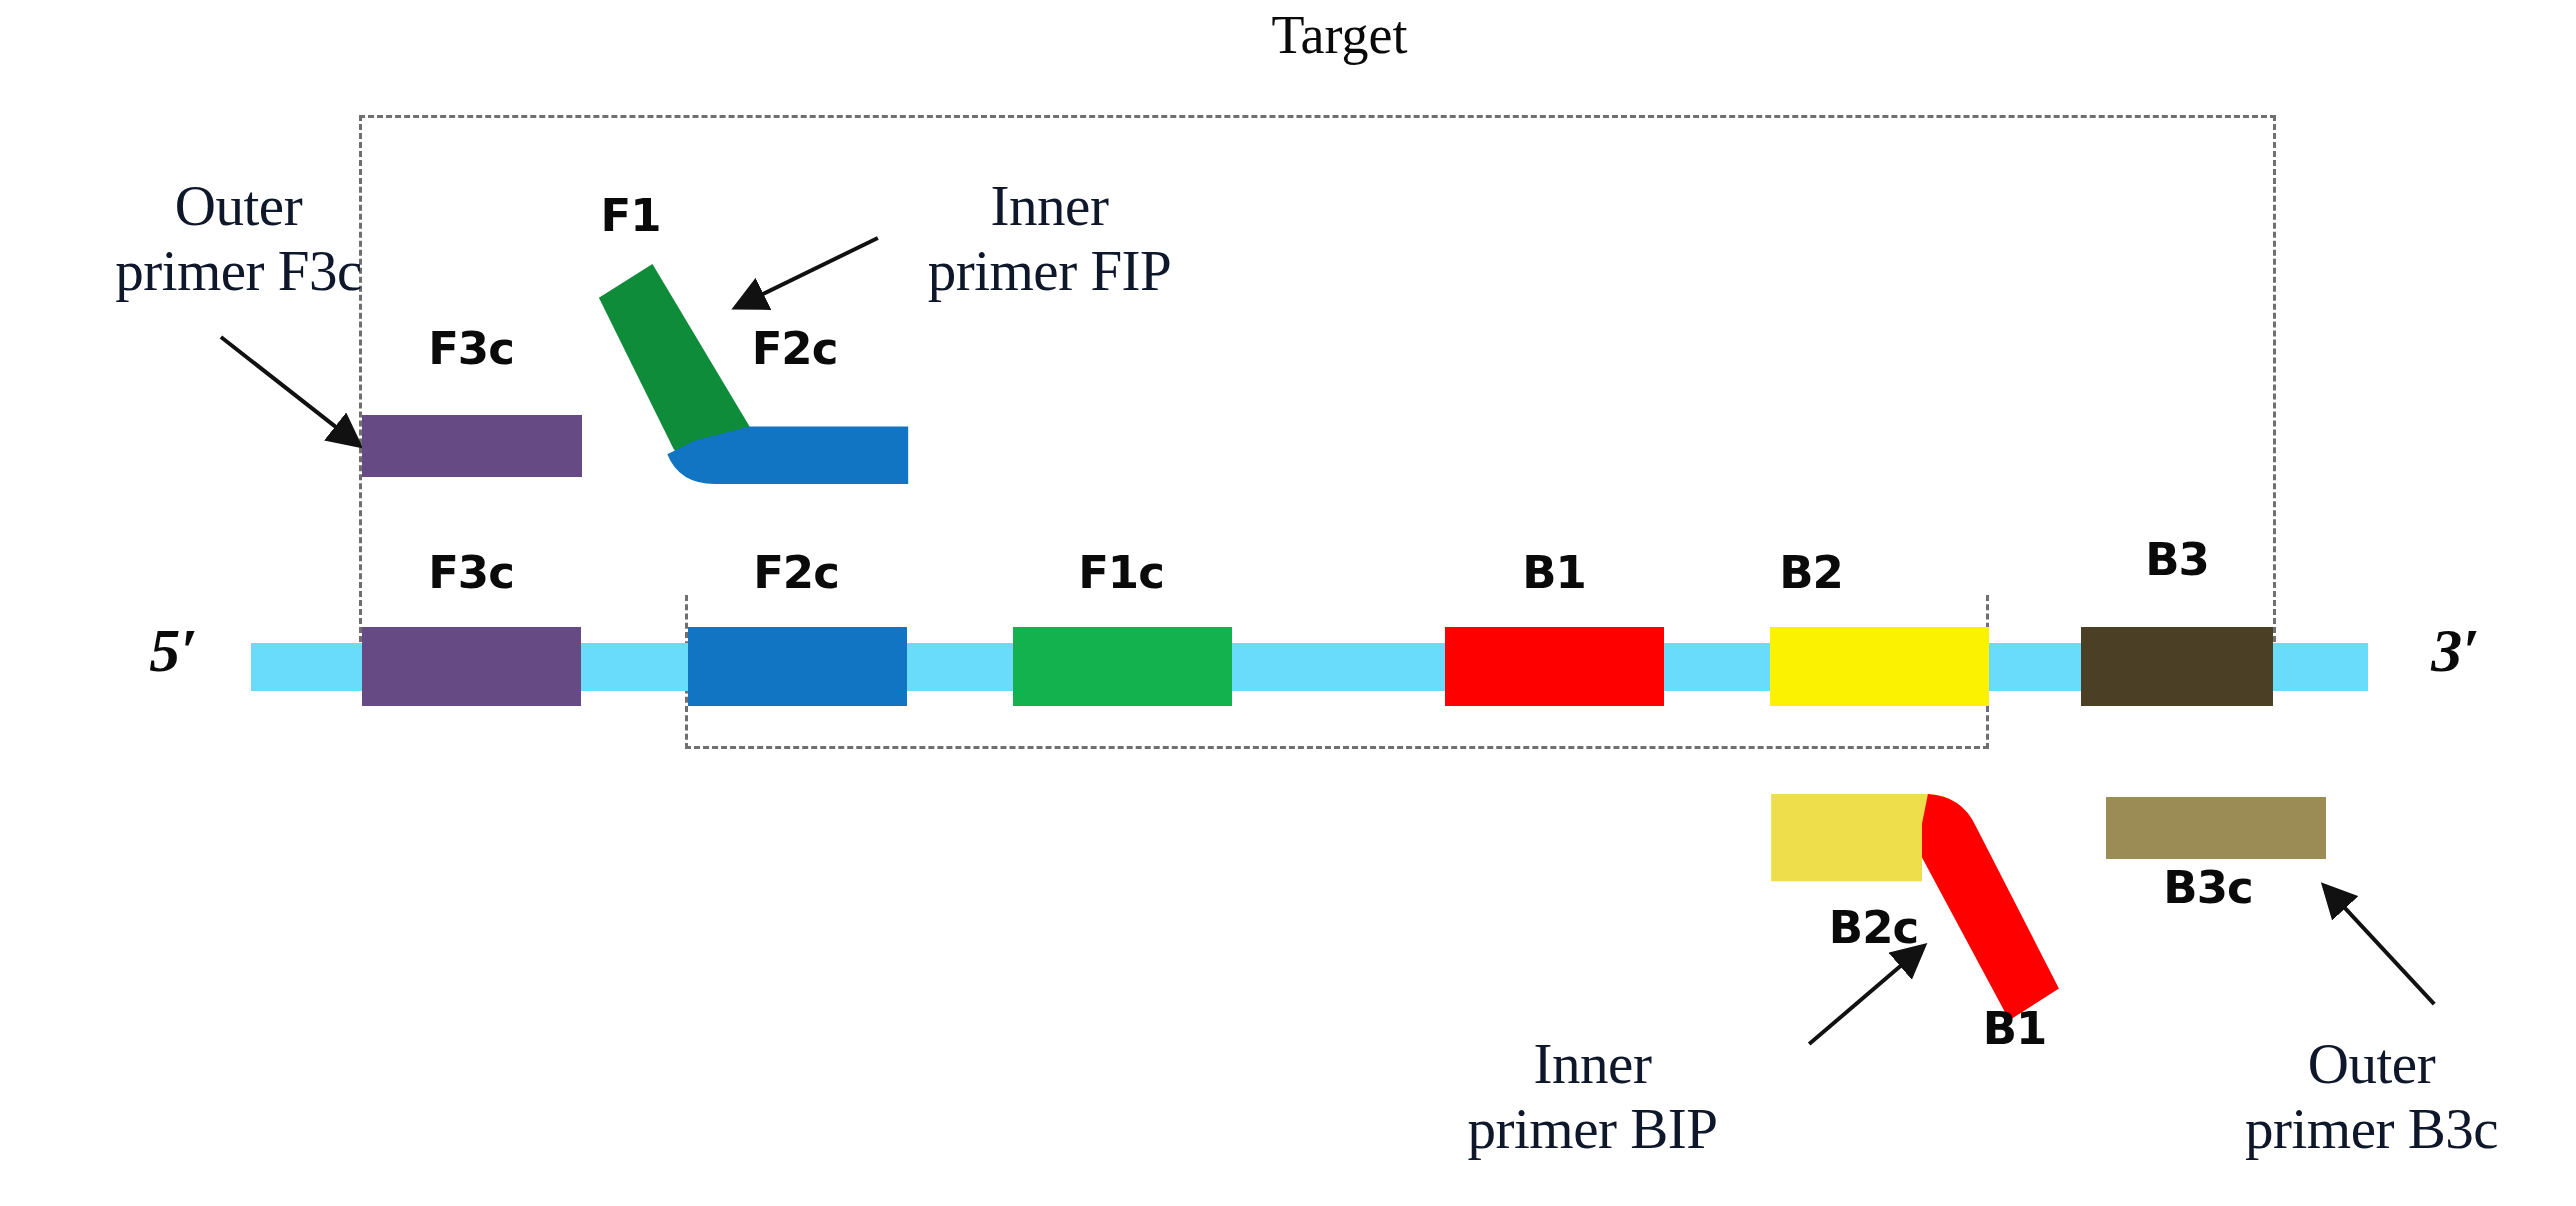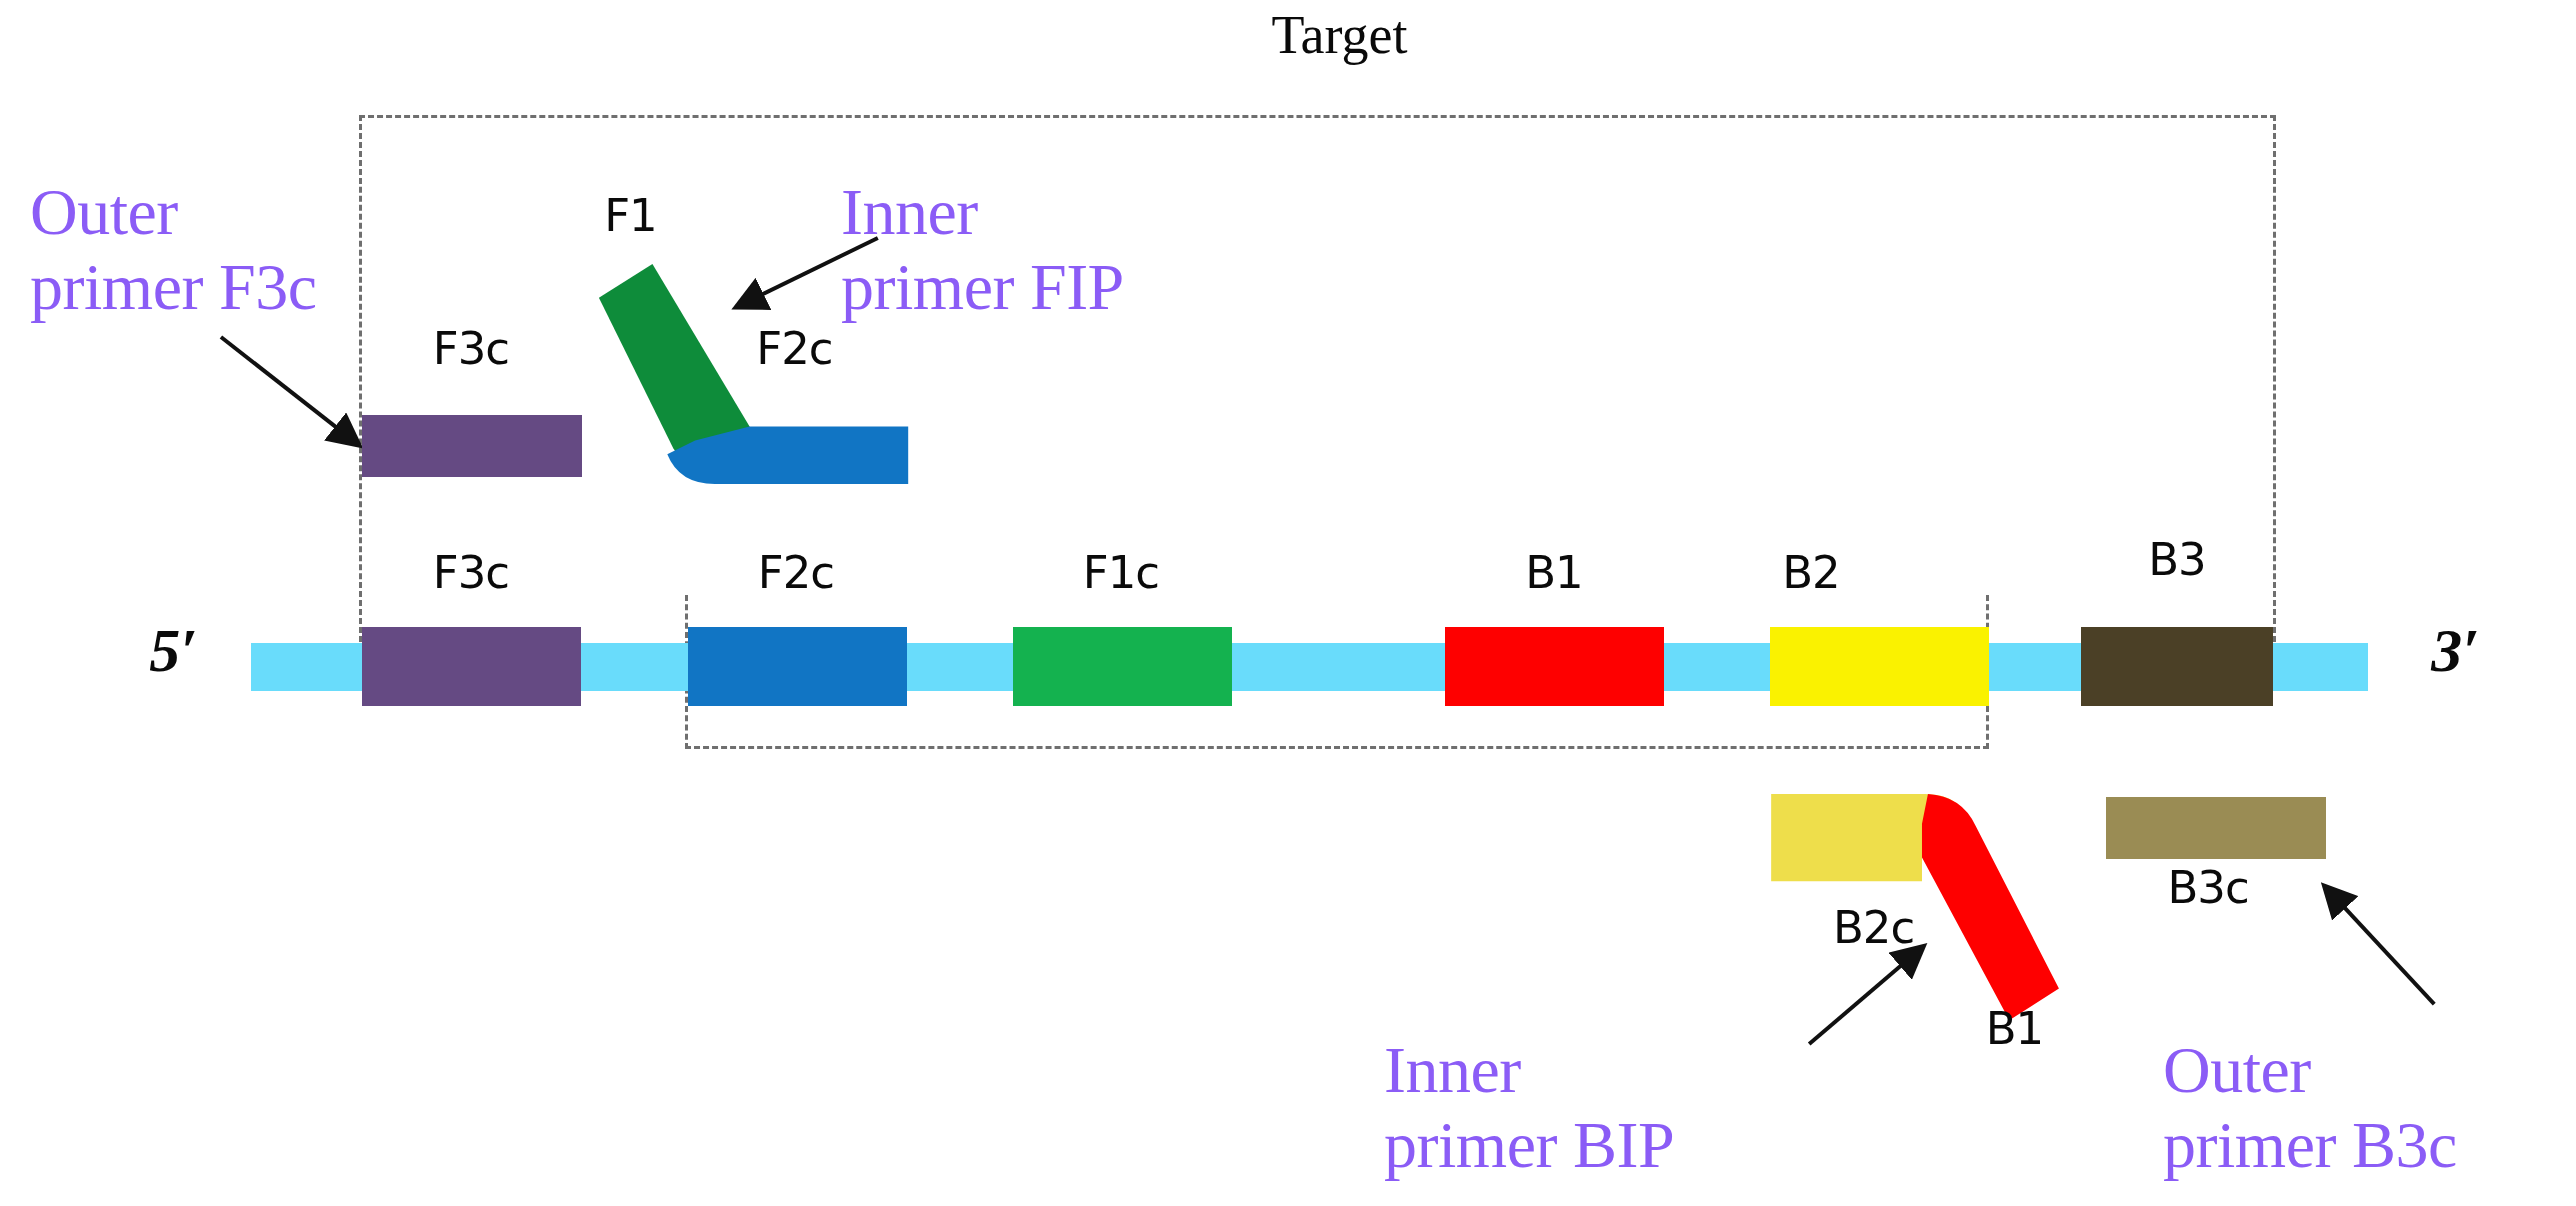--- a/index.html
+++ b/index.html
@@ -14,35 +14,36 @@
     background: #ffffff;
     overflow: hidden;
     font-family: "Liberation Serif", "DejaVu Serif", serif;
     padding-left: 38px;
   }
   .abs { position: absolute; }
 
   
   .serif-label {
     font-family: "Liberation Serif", "DejaVu Serif", serif;
-    color: #8b5cf6;
-    font-size: 66px;
+    color: #0f172a;
+    font-size: 57px;
     line-height: 1.14;
+    text-align: center;
     white-space: pre-line;
     letter-spacing: -0.5px;
   }
   .title-target {
     font-family: "Liberation Serif", "DejaVu Serif", serif;
     color: #0a0a0a;
     font-size: 54px;
     text-align: center;
   }
   .bold-tag {
     font-family: "DejaVu Sans", "Liberation Sans", sans-serif;
-    font-weight: 400;
+    font-weight: 700;
     color: #0a0a0a;
     font-size: 45px;
     text-align: center;
     letter-spacing: -1px;
   }
   .end-label {
     font-family: "Liberation Serif", "DejaVu Serif", serif;
     font-weight: 700;
     font-style: italic;
     color: #0a0a0a;

